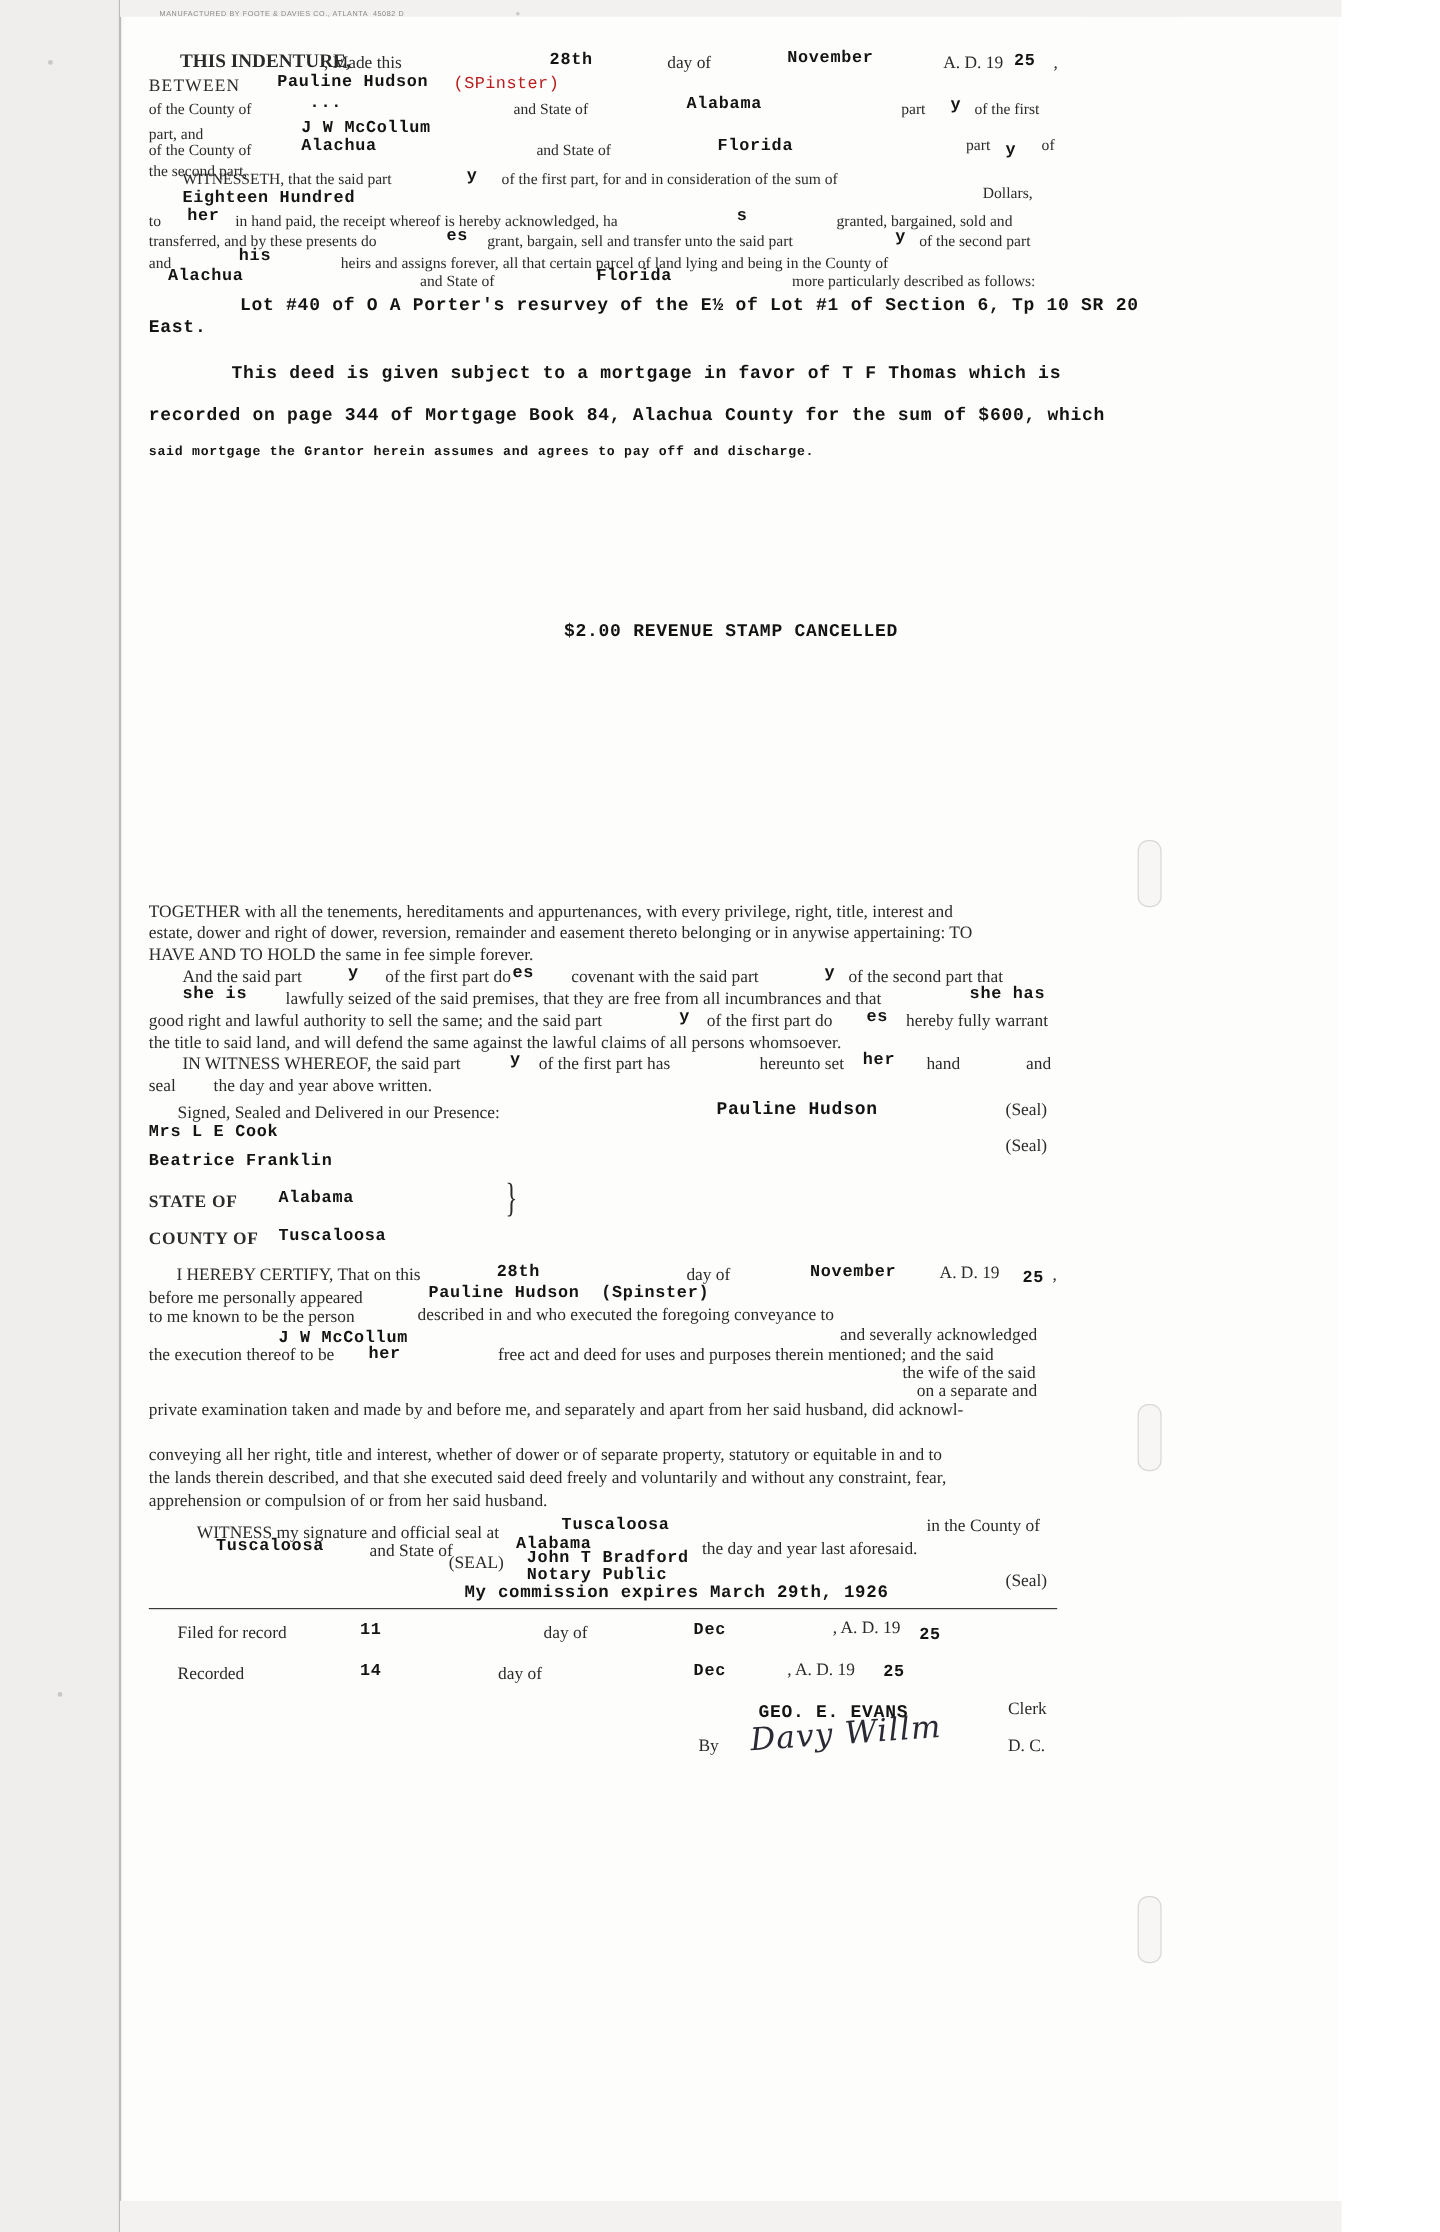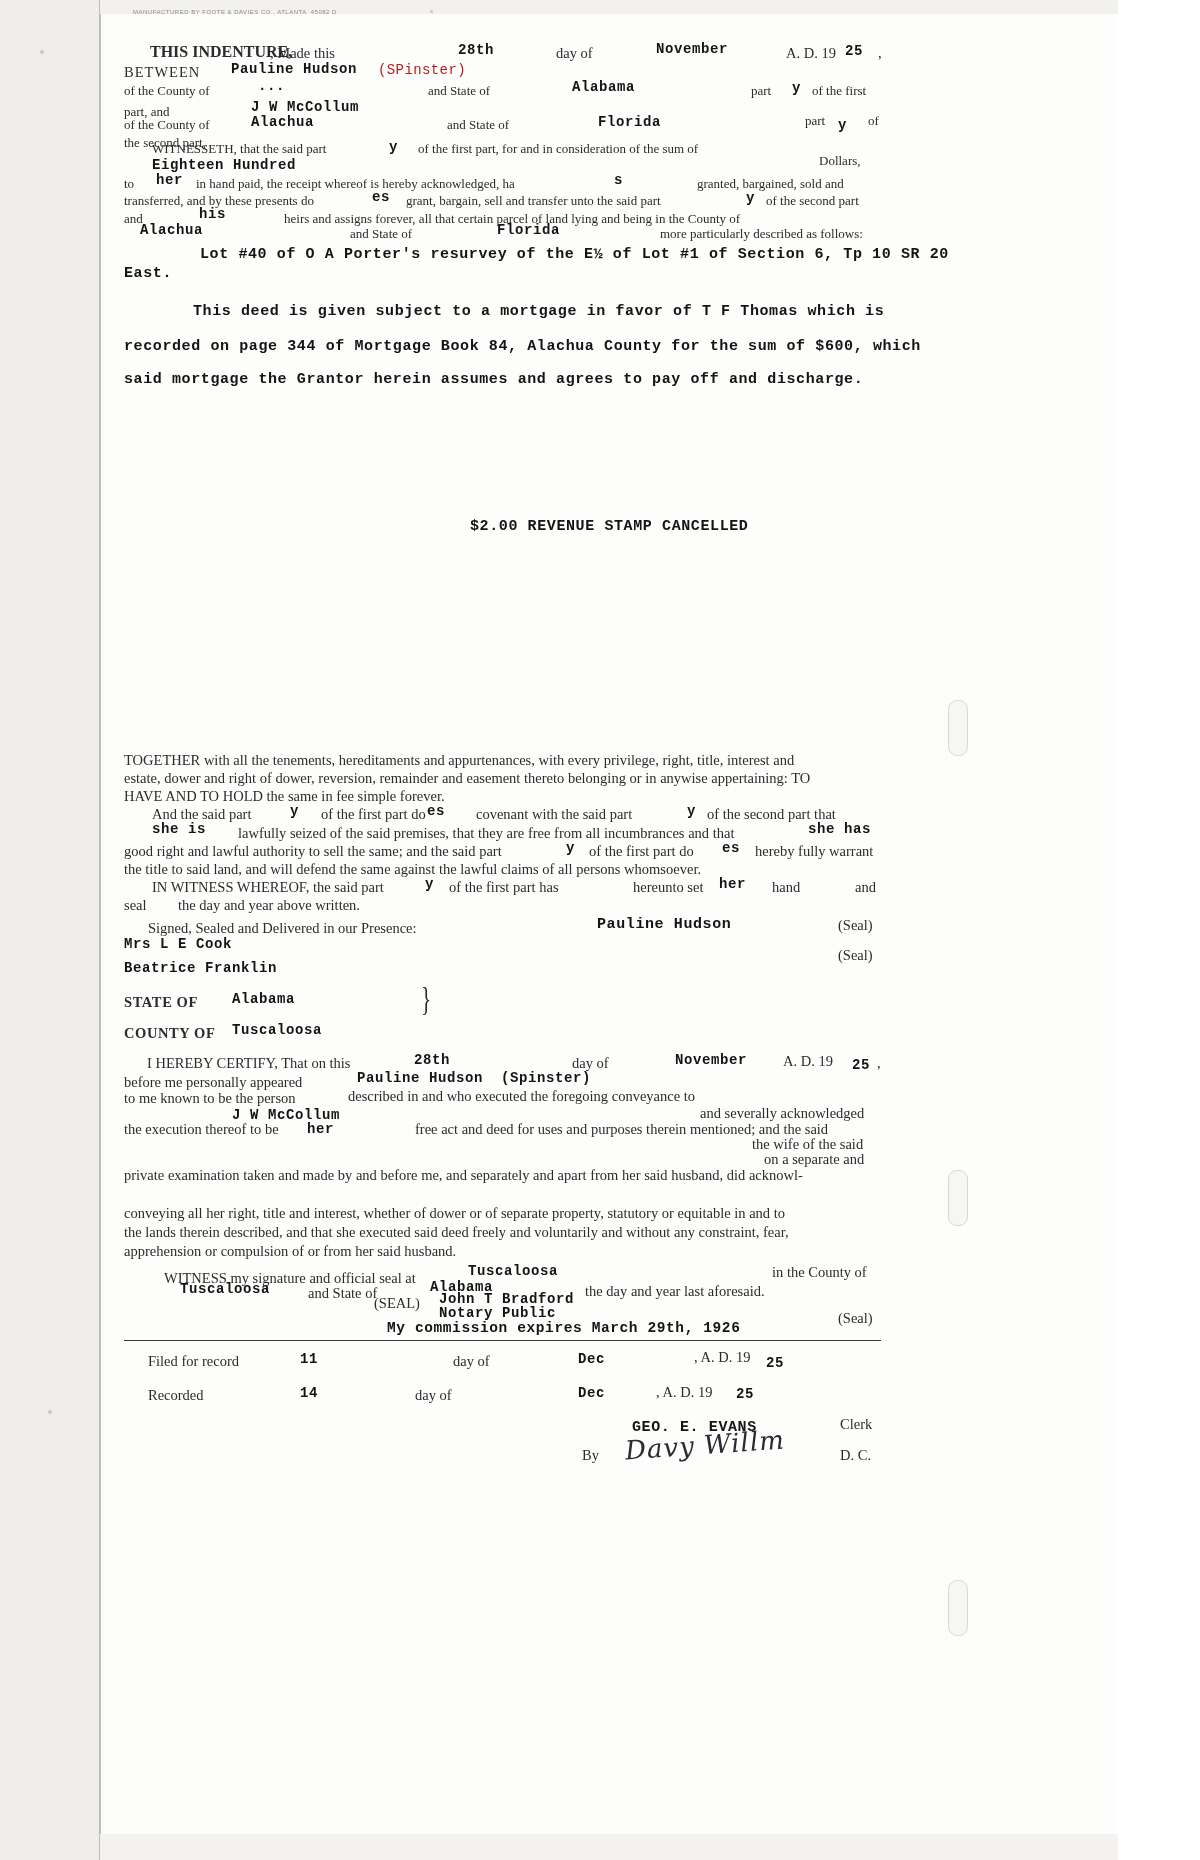--- a/index.html
+++ b/index.html
@@ -132,21 +132,21 @@
   <div class="t twb" style="left:140px;top:222px;">Alachua</div>
   <div class="t prs" style="left:350px;top:226px;">and State of</div>
   <div class="t twb" style="left:497px;top:222px;">Florida</div>
   <div class="t prs" style="left:660px;top:226px;">more particularly described as follows:</div>
 
   <div class="t twb" style="left:200px;top:246px;font-size:15px;">Lot #40 of O A Porter's resurvey of the E½ of Lot #1 of Section 6, Tp 10 SR 20</div>
   <div class="t twb" style="left:124px;top:265px;font-size:15px;">East.</div>
 
   <div class="t twb" style="left:193px;top:303px;font-size:15px;">This deed is given subject to a mortgage in favor of T F Thomas which is</div>
   <div class="t twb" style="left:124px;top:338px;font-size:15px;">recorded on page 344 of Mortgage Book 84, Alachua County for the sum of $600, which</div>
-  <div class="t twb" style="left:124px;top:371px;font-size:15px;">said mortgage the Grantor herein assumes and agrees to pay off and discharge.</div>
+  <div class="t twb" style="left:124px;top:371px;font-size:11px;">said mortgage the Grantor herein assumes and agrees to pay off and discharge.</div>
 
   <div class="t twb" style="left:470px;top:518px;font-size:15px;">$2.00 REVENUE STAMP CANCELLED</div>
 
   <div class="t pr" style="left:124px;top:752px;">TOGETHER with all the tenements, hereditaments and appurtenances, with every privilege, right, title, interest and</div>
   <div class="t pr" style="left:124px;top:770px;">estate, dower and right of dower, reversion, remainder and easement thereto belonging or in anywise appertaining: TO</div>
   <div class="t pr" style="left:124px;top:788px;">HAVE AND TO HOLD the same in fee simple forever.</div>
 
   <div class="t pr" style="left:152px;top:806px;">And the said part</div>
   <div class="t twb" style="left:290px;top:803px;">y</div>
   <div class="t pr" style="left:321px;top:806px;">of the first part do</div>

